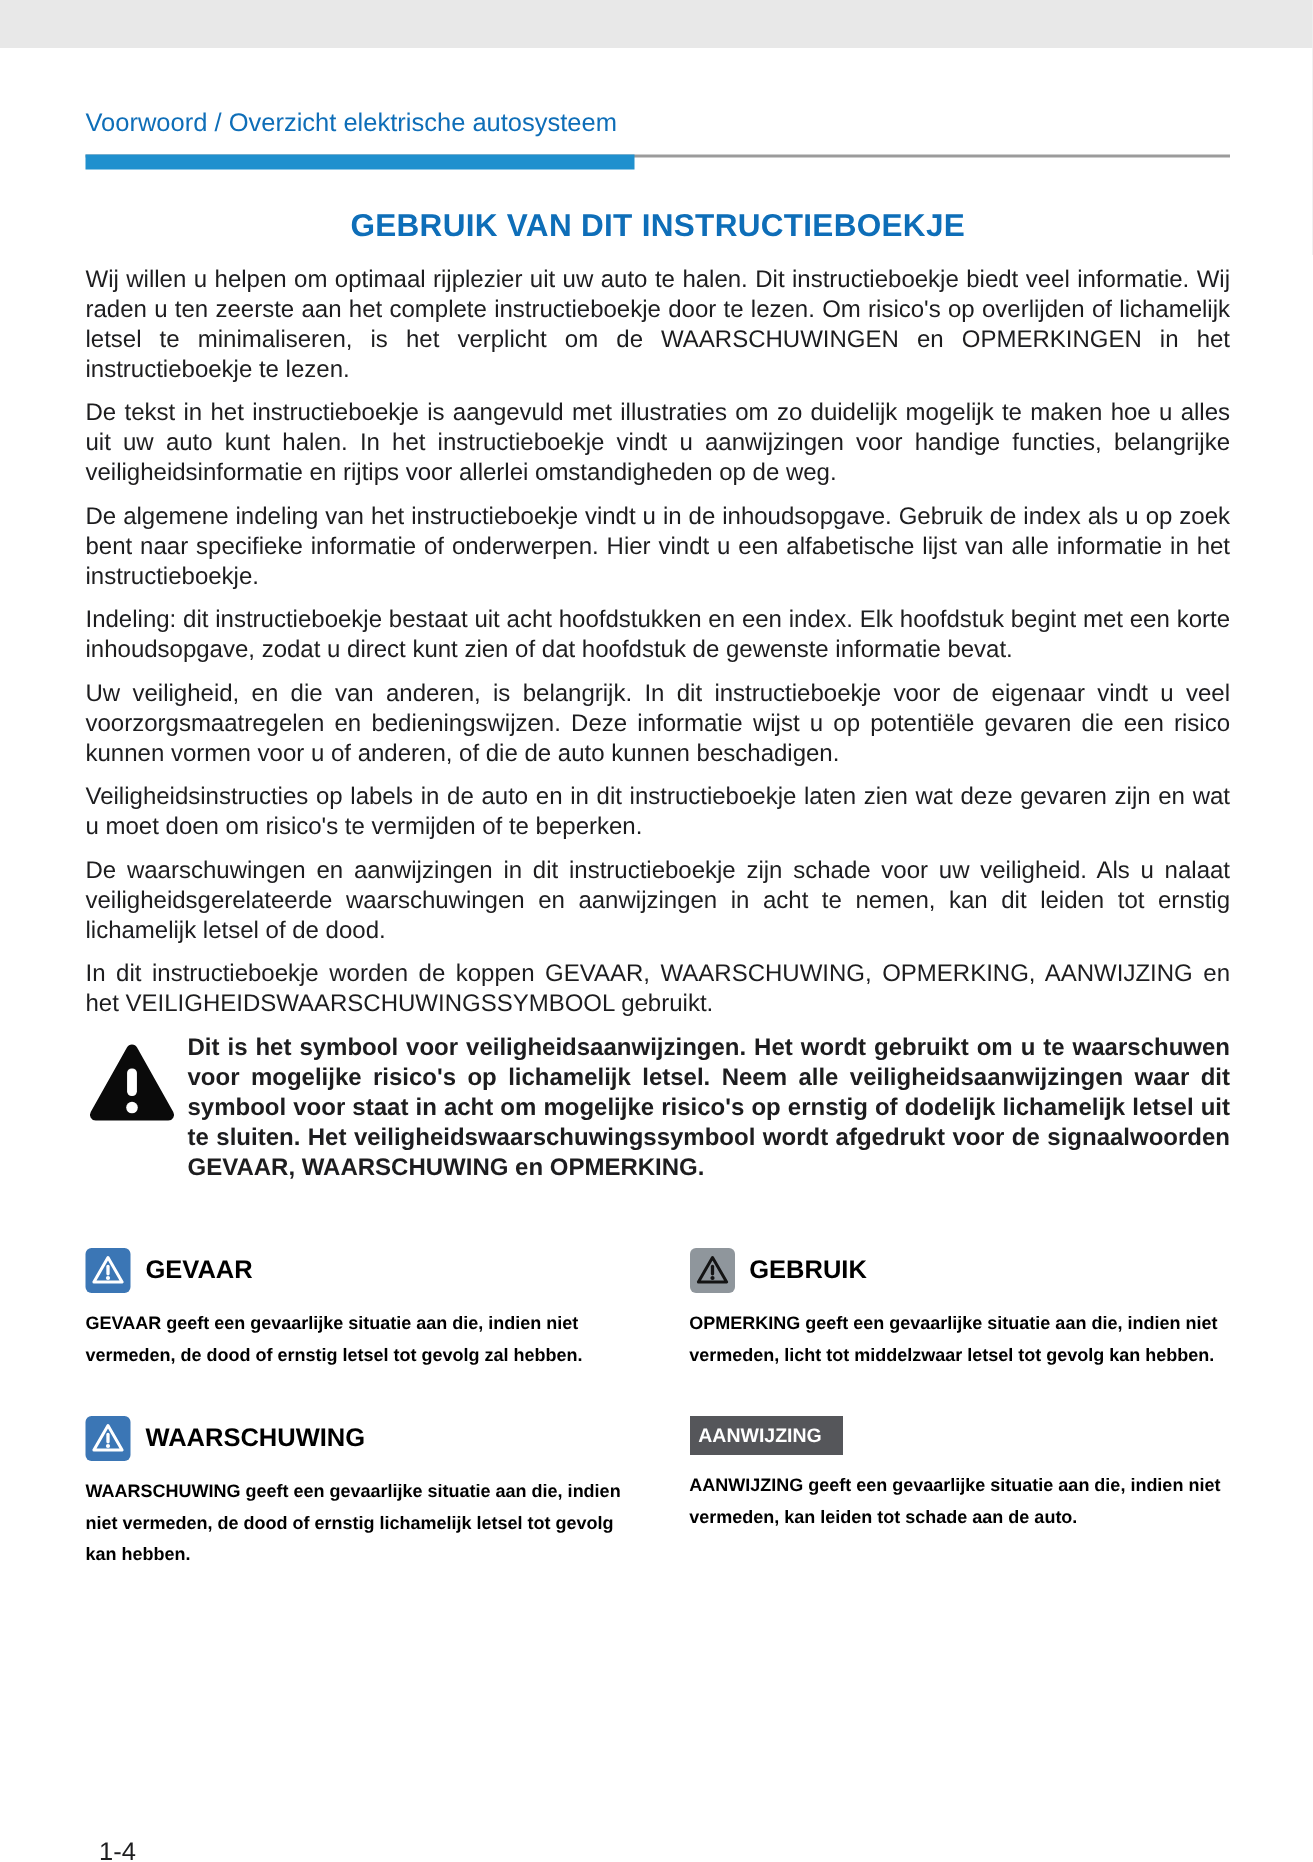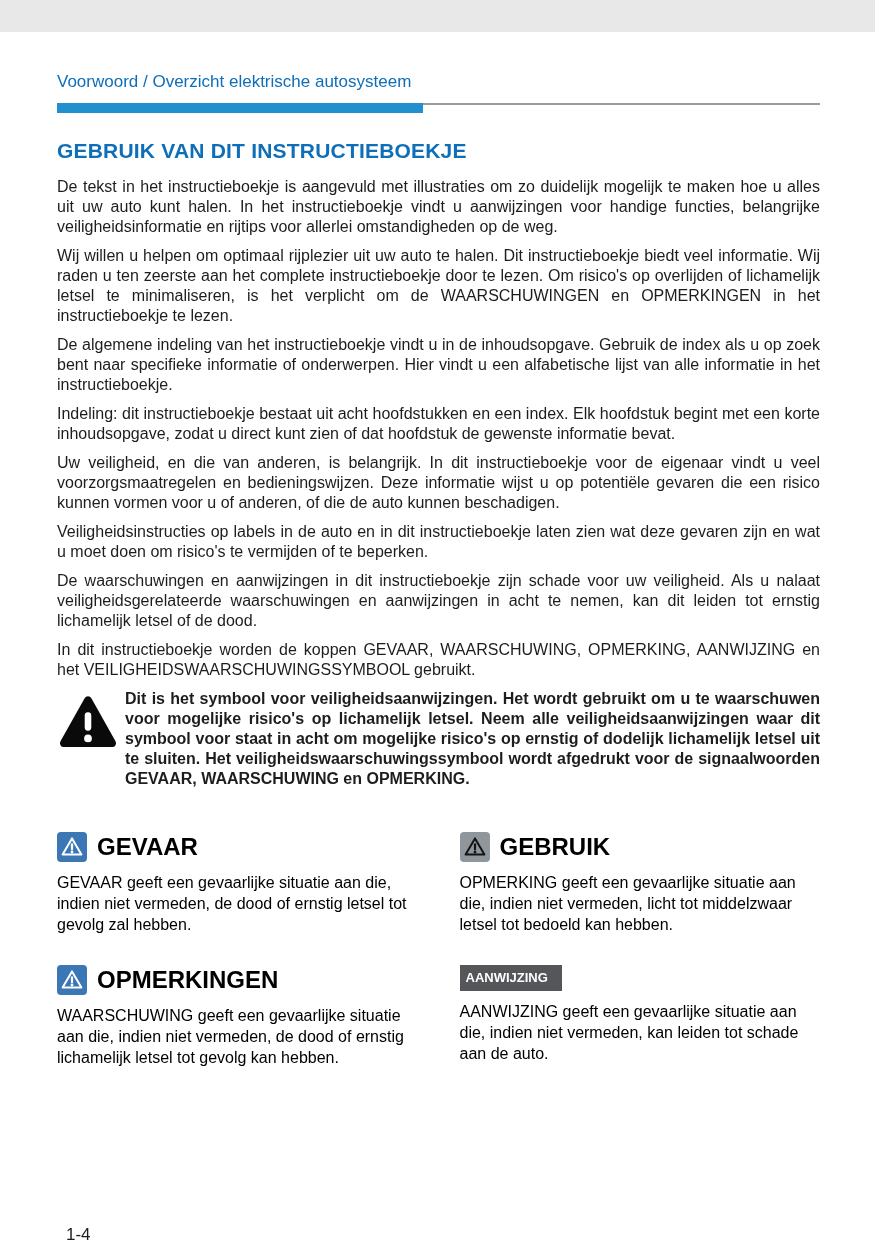--- a/index.html
+++ b/index.html
@@ -28,21 +28,21 @@
     font-size:17px;
     margin-bottom:11px;
   }
   .rule{position:relative;height:10px;margin-bottom:14px;}
   .rule-gray{position:absolute;left:0;top:0;width:100%;height:2px;background:var(--rule-gray);}
   .rule-blue{position:absolute;left:0;top:0;width:48%;height:10px;background:var(--bar-blue);}
   h1.section-title{
     color:var(--blue);
     font-size:21px;
     font-weight:700;
-    text-align:left;
+    text-align:center;
     letter-spacing:.2px;
     margin:26px 0 14px 0;
   }
   p.body{
     font-size:16px;
     line-height:20px;
     text-align:justify;
     margin:0 0 9px 0;
   }
   .symbol-row{
@@ -60,21 +60,21 @@
     margin-top:34px;
   }
   .callout{margin-bottom:30px;}
   .callout-head{
     display:flex;
     align-items:center;
     gap:10px;
     margin-bottom:10px;
   }
   .callout-label{
-    font-size:24px;
+    font-size:17px;
     font-weight:700;
     color:#000;
   }
   .sq-icon{
     width:30px;height:30px;
     border-radius:4px;
     display:inline-flex;
     align-items:center;
     justify-content:center;
     flex:0 0 30px;
@@ -84,23 +84,23 @@
   .notice-banner{
     display:inline-block;
     background:var(--notice-bg);
     color:#fff;
     font-size:13px;
     font-weight:700;
     padding:5px 14px 6px 6px;
     margin-bottom:10px;
   }
   .callout-text{
-    font-size:16px;
+    font-size:12px;
     line-height:21px;
-    font-weight:400;
+    font-weight:700;
     color:#000;
     margin:0;
   }
   .page-number{
     position:absolute;
     left:66px;
     bottom:28px;
     font-size:17px;
     color:var(--ink);
   }
@@ -113,22 +113,22 @@
   <header>
     <div class="breadcrumb">Voorwoord / Overzicht elektrische autosysteem</div>
     <div class="rule">
       <div class="rule-gray"></div>
       <div class="rule-blue"></div>
     </div>
   </header>
 
   <section>
     <h1 class="section-title">GEBRUIK VAN DIT INSTRUCTIEBOEKJE</h1>
+    <p class="body">Wij willen u helpen om optimaal rijplezier uit uw auto te halen. Dit instructieboekje biedt veel informatie. Wij raden u ten zeerste aan het complete instructieboekje door te lezen. Om risico's op overlijden of lichamelijk letsel te minimaliseren, is het verplicht om de WAARSCHUWINGEN en OPMERKINGEN in het instructieboekje te lezen.</p>
     <p class="body">De tekst in het instructieboekje is aangevuld met illustraties om zo duidelijk mogelijk te maken hoe u alles uit uw auto kunt halen. In het instructieboekje vindt u aanwijzingen voor handige functies, belangrijke veiligheidsinformatie en rijtips voor allerlei omstandigheden op de weg.</p>
-    <p class="body">Wij willen u helpen om optimaal rijplezier uit uw auto te halen. Dit instructieboekje biedt veel informatie. Wij raden u ten zeerste aan het complete instructieboekje door te lezen. Om risico's op overlijden of lichamelijk letsel te minimaliseren, is het verplicht om de WAARSCHUWINGEN en OPMERKINGEN in het instructieboekje te lezen.</p>
     <p class="body">De algemene indeling van het instructieboekje vindt u in de inhoudsopgave. Gebruik de index als u op zoek bent naar specifieke informatie of onderwerpen. Hier vindt u een alfabetische lijst van alle informatie in het instructieboekje.</p>
     <p class="body">Indeling: dit instructieboekje bestaat uit acht hoofdstukken en een index. Elk hoofdstuk begint met een korte inhoudsopgave, zodat u direct kunt zien of dat hoofdstuk de gewenste informatie bevat.</p>
   </section>
 
   <section>
     <p class="body">Uw veiligheid, en die van anderen, is belangrijk. In dit instructieboekje voor de eigenaar vindt u veel voorzorgsmaatregelen en bedieningswijzen. Deze informatie wijst u op potentiële gevaren die een risico kunnen vormen voor u of anderen, of die de auto kunnen beschadigen.</p>
     <p class="body">Veiligheidsinstructies op labels in de auto en in dit instructieboekje laten zien wat deze gevaren zijn en wat u moet doen om risico's te vermijden of te beperken.</p>
     <p class="body">De waarschuwingen en aanwijzingen in dit instructieboekje zijn schade voor uw veiligheid. Als u nalaat veiligheidsgerelateerde waarschuwingen en aanwijzingen in acht te nemen, kan dit leiden tot ernstig lichamelijk letsel of de dood.</p>
     <p class="body">In dit instructieboekje worden de koppen GEVAAR, WAARSCHUWING, OPMERKING, AANWIJZING en het VEILIGHEIDSWAARSCHUWINGSSYMBOOL gebruikt.</p>
 
@@ -163,39 +163,39 @@
 
       <div class="callout">
         <div class="callout-head">
           <span class="sq-icon blue">
             <svg width="24" height="24" viewBox="0 0 24 24" aria-hidden="true">
               <path d="M12 3.4 L21.4 19.6 H2.6 Z" fill="none" stroke="#ffffff" stroke-width="2" stroke-linejoin="round"></path>
               <line x1="12" y1="9.3" x2="12" y2="14.2" stroke="#ffffff" stroke-width="2.2" stroke-linecap="round"></line>
               <circle cx="12" cy="17" r="1.4" fill="#ffffff"></circle>
             </svg>
           </span>
-          <span class="callout-label">OPMERKINGEN</span>
+          <span class="callout-label">WAARSCHUWING</span>
         </div>
         <p class="callout-text">WAARSCHUWING geeft een gevaarlijke situatie aan die, indien niet vermeden, de dood of ernstig lichamelijk letsel tot gevolg kan hebben.</p>
       </div>
     </div>
 
     <div class="col">
       <div class="callout">
         <div class="callout-head">
           <span class="sq-icon gray">
             <svg width="24" height="24" viewBox="0 0 24 24" aria-hidden="true">
               <path d="M12 3.4 L21.4 19.6 H2.6 Z" fill="none" stroke="#141414" stroke-width="2" stroke-linejoin="round"></path>
               <line x1="12" y1="9.3" x2="12" y2="14.2" stroke="#141414" stroke-width="2.2" stroke-linecap="round"></line>
               <circle cx="12" cy="17" r="1.4" fill="#141414"></circle>
             </svg>
           </span>
           <span class="callout-label">GEBRUIK</span>
         </div>
-        <p class="callout-text">OPMERKING geeft een gevaarlijke situatie aan die, indien niet vermeden, licht tot middelzwaar letsel tot bedoeld kan hebben.</p>
+        <p class="callout-text">OPMERKING geeft een gevaarlijke situatie aan die, indien niet vermeden, licht tot middelzwaar letsel tot gevolg kan hebben.</p>
       </div>
 
       <div class="callout">
         <div class="notice-banner">AANWIJZING</div>
         <p class="callout-text">AANWIJZING geeft een gevaarlijke situatie aan die, indien niet vermeden, kan leiden tot schade aan de auto.</p>
       </div>
     </div>
 
   </div>
 

